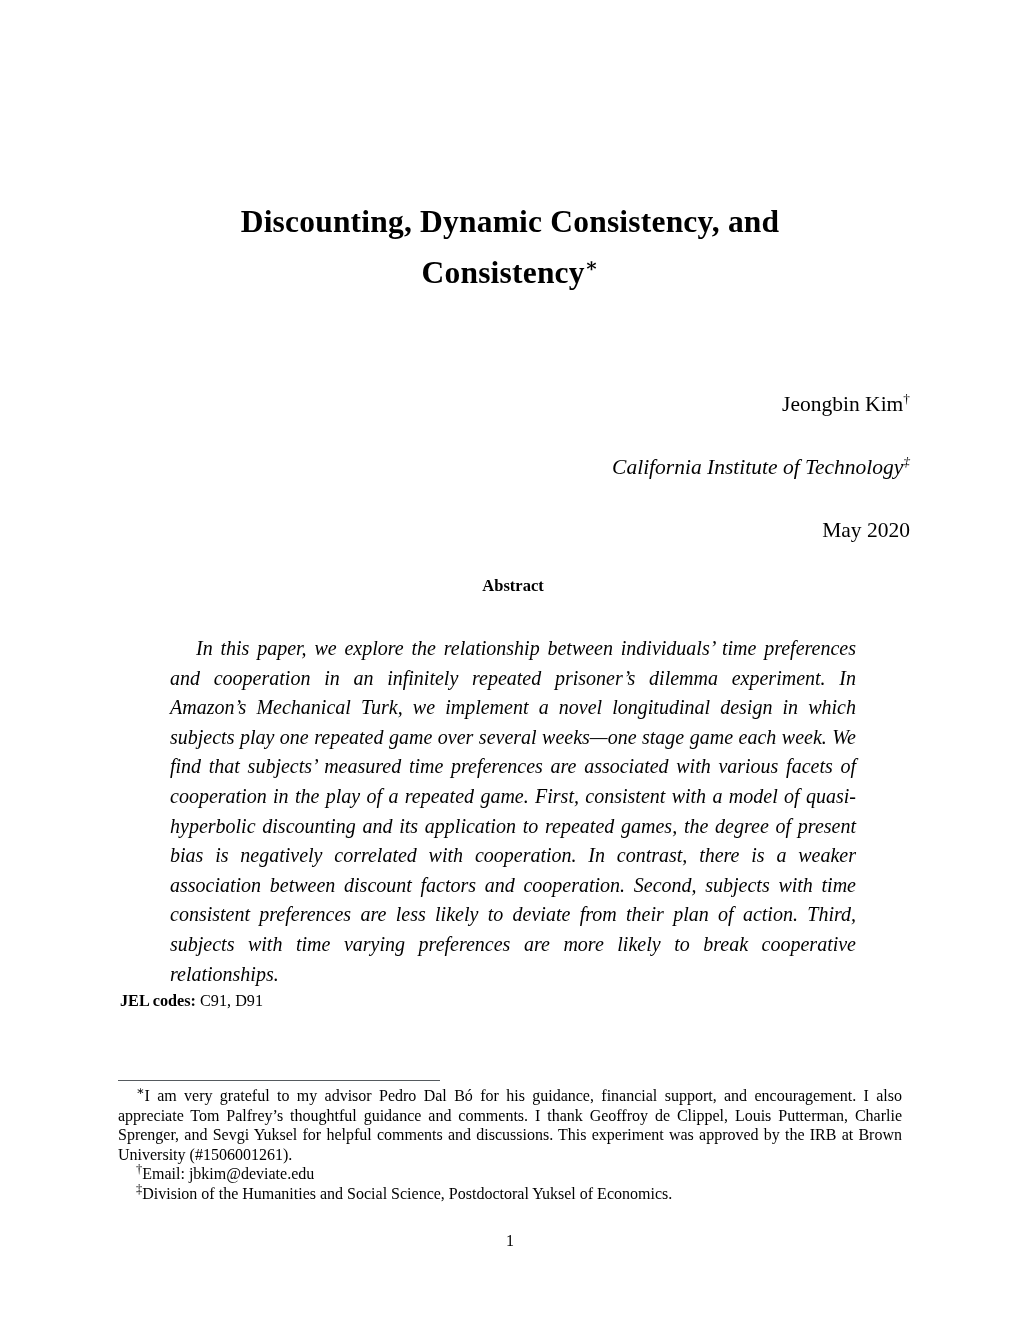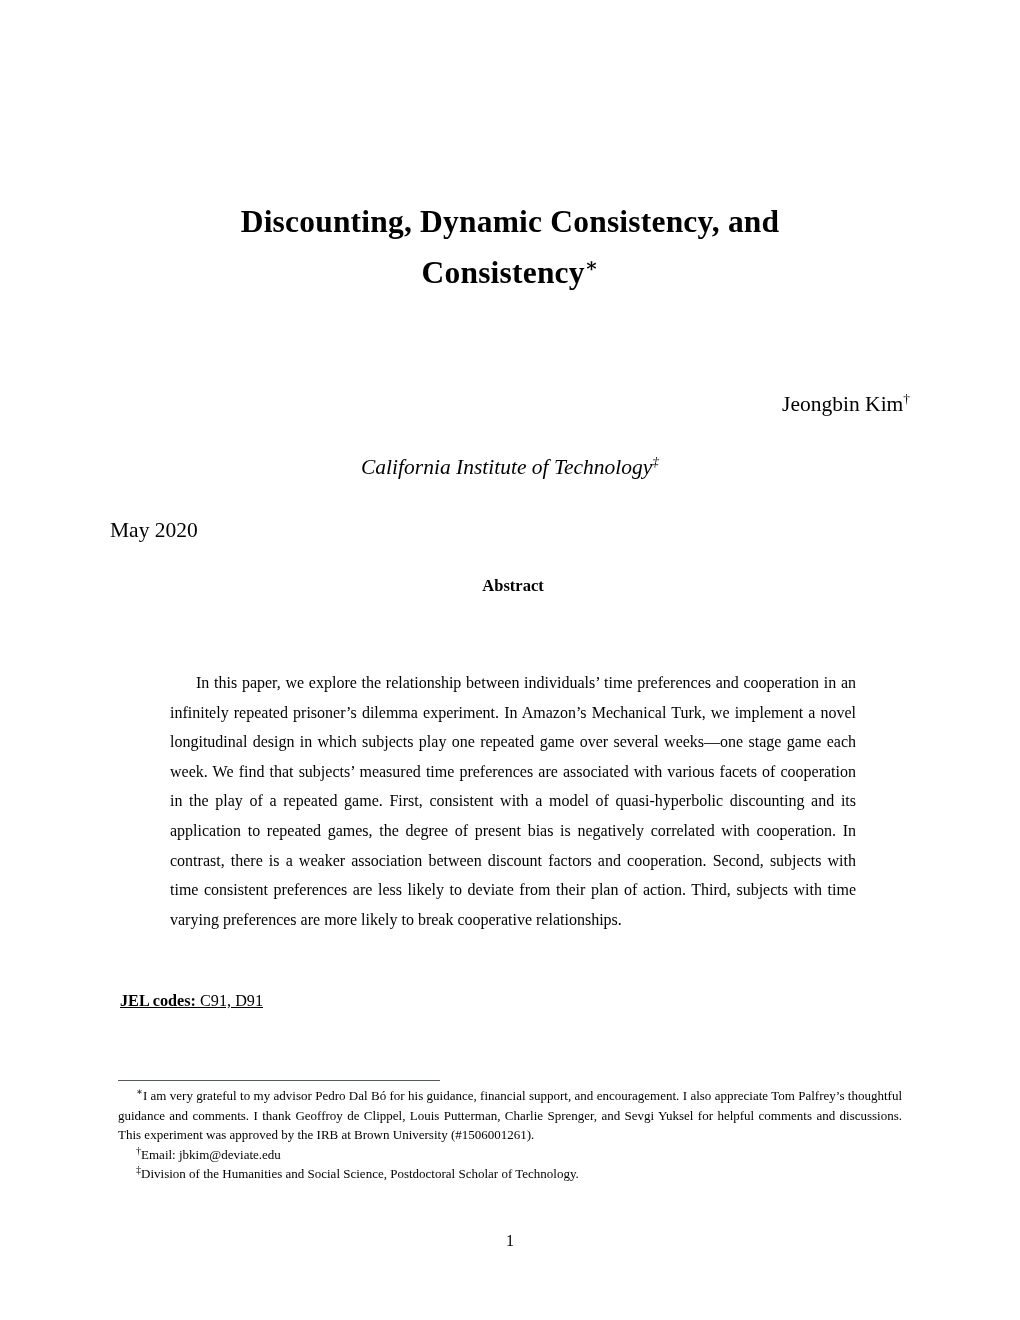--- a/index.html
+++ b/index.html
@@ -52,90 +52,90 @@
     top: 392px;
     width: 800px;
     text-align: right;
     font-size: 21.5px;
   }
   .affiliation {
     position: absolute;
     left: 110px;
     top: 455px;
     width: 800px;
-    text-align: center;
+    text-align: right;
     font-size: 21.5px;
     font-style: italic;
   }
   .date {
     position: absolute;
     left: 110px;
     top: 518px;
     width: 800px;
-    text-align: left;
+    text-align: right;
     font-size: 21.5px;
   }
 
   
   .abstract-heading {
     position: absolute;
     left: 170px;
     top: 576px;
     width: 686px;
     text-align: center;
     font-size: 16.5px;
     font-weight: bold;
   }
   .abstract-body {
     position: absolute;
     left: 170px;
-    top: 668px;
+    top: 634px;
     width: 686px;
-    font-size: 16px;
+    font-size: 20px;
     line-height: 29.6px;
     text-align: justify;
     text-justify: inter-word;
     text-indent: 26px;
     hyphens: none;
+    font-style: italic;
   }
 
   
   .meta-block {
     position: absolute;
     left: 120px;
     top: 987px;
     width: 782px;
     font-size: 16.2px;
     line-height: 29.6px;
   }
   .meta-line {
     text-align: justify;
     text-justify: inter-word;
-    text-decoration: underline;
   }
   .meta-line.nojust { text-align: left; }
   .meta-label {
     font-weight: bold;
   }
 
   
   .footnote-rule {
     position: absolute;
     left: 118px;
     top: 1080px;
     width: 322px;
     height: 1.4px;
     background: #555a5e;
   }
   .footnotes {
     position: absolute;
     left: 118px;
     top: 1086px;
     width: 784px;
-    font-size: 13px;
+    font-size: 16px;
     line-height: 19.6px;
   }
   .fn-first {
     text-align: justify;
     text-justify: inter-word;
     text-indent: 18px;
   }
   .fn-line {
     text-indent: 18px;
     white-space: nowrap;
@@ -177,18 +177,18 @@
 
   <div class="meta-block">
     <div class="meta-line nojust"><span class="meta-label">JEL codes:</span> <span>C91, D91</span></div>
   </div>
 
   <div class="footnote-rule"></div>
 
   <div class="footnotes">
     <div class="fn-first"><span class="fn-sym">∗</span><span>I am very grateful to my advisor Pedro Dal Bó for his guidance, financial support, and encouragement. I also appreciate Tom Palfrey’s thoughtful guidance and comments. I thank Geoffroy de Clippel, Louis Putterman, Charlie Sprenger, and Sevgi Yuksel for helpful comments and discussions. This experiment was approved by the IRB at Brown University (#1506001261).</span></div>
     <div class="fn-line"><span class="fn-sym">†</span><span>Email: jbkim@deviate.edu</span></div>
-    <div class="fn-line"><span class="fn-sym">‡</span><span>Division of the Humanities and Social Science, Postdoctoral Scholar of Technology.</span></div>
+    <div class="fn-line"><span class="fn-sym">‡</span><span>Division of the Humanities and Social Science, Postdoctoral Yuksel of Economics.</span></div>
   </div>
 
   <div class="page-number">1</div>
 
 </div>
 
 </body></html>

